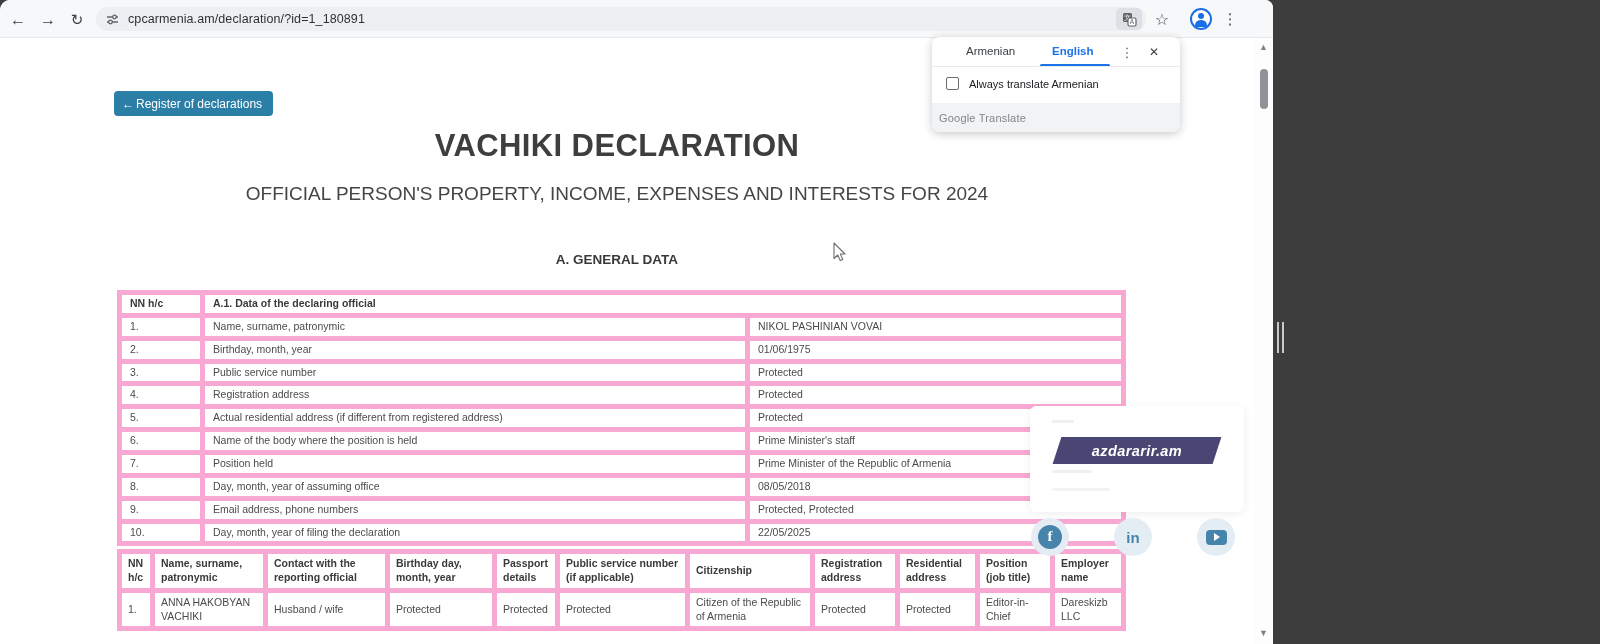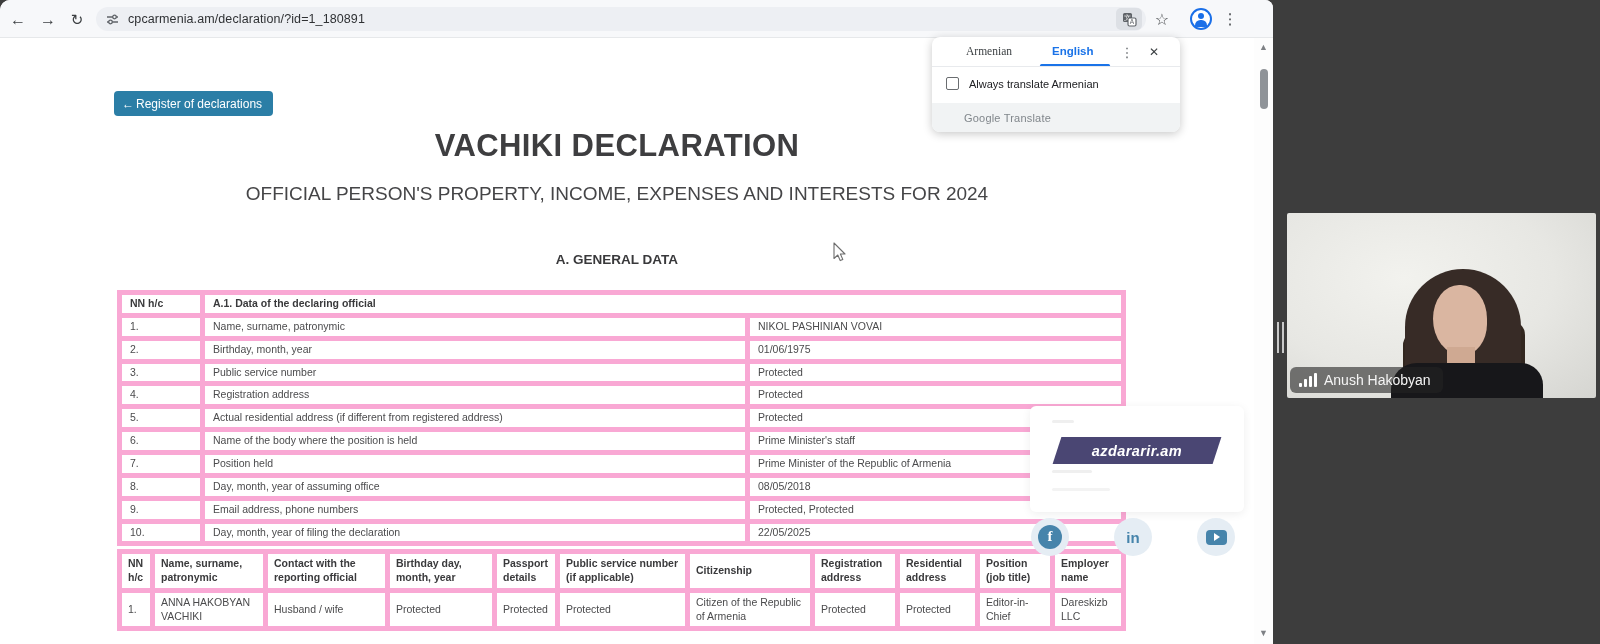--- a/index.html
+++ b/index.html
@@ -89,35 +89,35 @@
   #in-glyph { color:var(--social-blue,#4684ab); font-size:15px; font-weight:700; }
   #yt-rect { width:21px; height:15px; border-radius:4px; background:var(--social-blue,#4684ab);
     display:flex; align-items:center; justify-content:center; }
   #yt-rect .tri { width:0; height:0; border-left:6px solid #fff;
     border-top:4px solid transparent; border-bottom:4px solid transparent; margin-left:1px; }
 
   
   #translate-popup { position:absolute; left:932px; top:37px; width:248px; height:95px;
     background:#fff; border-radius:8px; box-shadow:0 2px 10px rgba(0,0,0,.22); z-index:40; }
   .tp-tab { position:absolute; top:8px; font-size:11.5px; cursor:pointer; }
-  #tab-armenian { left:34px; color:#3c4043;font-family:Liberation Serif, serif; }
+  #tab-armenian { left:34px; color:#3c4043; }
   #tab-english { left:120px; color:var(--accent-blue,#1a73e8); font-weight:700; }
   #tp-underline { position:absolute; left:108px; top:27px; width:70px; height:3px;
     border-radius:2px; background:var(--accent-blue,#1a73e8); }
   #tp-divider { position:absolute; left:0; top:29px; width:248px; height:1px; background:#e8eaed; }
   #tp-dots { position:absolute; left:185px; top:5px; width:20px; height:20px; border:none;
     background:transparent; color:#5f6368; font-size:13px; cursor:pointer; }
   #tp-close { position:absolute; left:212px; top:5px; width:20px; height:20px; border:none;
     background:transparent; color:#3c4043; font-size:12px; cursor:pointer; }
   #tp-checkbox { position:absolute; left:14px; top:40px; width:13px; height:13px;
     border:1.5px solid #6a6d70; border-radius:2px; background:#fff; cursor:pointer; }
   #tp-check-label { position:absolute; left:37px; top:41px; font-size:11px; color:#202124; }
   #tp-footer { position:absolute; left:0; top:66px; width:248px; height:29px;
     background:#f1f3f4; border-radius:0 0 8px 8px; display:flex; align-items:center; }
-  #tp-footer span { margin-left:32px; font-size:11px; color:#80868b; letter-spacing:.2px;text-align:center; }
+  #tp-footer span { margin-left:7px; font-size:11px; color:#80868b; letter-spacing:.2px;text-align:center; }
 
   
   #side-panel { position:absolute; left:1273px; top:0; width:327px; height:644px;
     background:var(--panel-dark,#3d3d3d); }
   #drag-handle { position:absolute; left:4px; top:322px; width:8px; height:31px; cursor:col-resize; }
   #drag-handle i { position:absolute; top:0; width:2px; height:31px; background:#c9c9c9; }
   #drag-handle i:first-child { left:0; } #drag-handle i:last-child { left:5px; }
   #video-tile { position:absolute; left:14px; top:213px; width:309px; height:185px;
     overflow:hidden; border-radius:2px;
     background:radial-gradient(ellipse at 38% 35%, #f2f2ee 0%, #e7e7e3 55%, #d5d5d1 100%); }
@@ -341,37 +341,20 @@
     <div id="tp-footer">
       <span>Google Translate</span>
     </div>
   </div>
 
   <div id="side-panel">
     <div id="drag-handle">
         <i></i>
         <i></i>
       </div>
-    <div id="video-tile">
-      <div class="hair-side-l"></div>
-      <div class="hair-side-r"></div>
-      <div class="hair"></div>
-      <div class="face"></div>
-      <div class="neck"></div>
-      <div class="body"></div>
-      <div id="name-pill">
-        <span id="signal-bars">
-            <i></i>
-            <i></i>
-            <i></i>
-            <i></i>
-          </span>
-        <span id="participant-name">Anush Hakobyan</span>
-      </div>
-    </div>
   </div>
 
   <div id="cursor">
     <svg width="16" height="22" viewBox="0 0 16 22">
       <path d="M2 1 L2 16.5 L5.8 13 L8.2 18.6 L10.8 17.4 L8.4 12 L13 12 Z" fill="#fdfdfd" stroke="#6d6d6d" stroke-width="1.1" stroke-linejoin="round"></path>
     </svg>
   </div>
 </div>
 
 </body></html>

